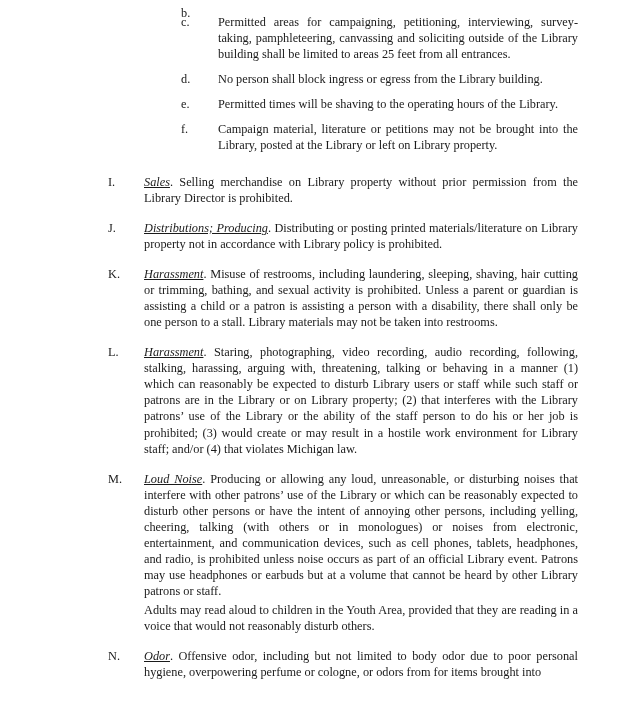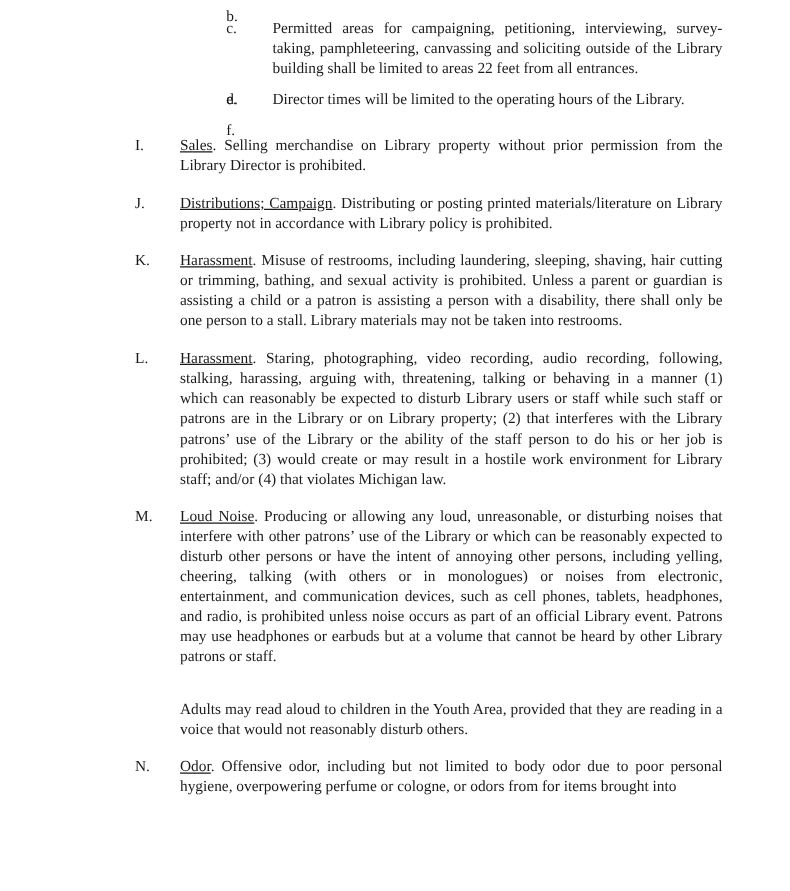--- a/index.html
+++ b/index.html
@@ -60,64 +60,67 @@
   .main-item .marker {
     position: absolute;
     left: 108px;
     top: 0;
     width: 26px;
     text-align: left;
     font-size: 12.3px;
   }
   .main-item .term {
     text-decoration: underline;
+    font-style: italic;
   }
   .para-extra {
-    margin-top: 26px;
+    margin-top: 3px;
   }
   .spacer-after-f { height: 11px; }
 </style>
 </head>
 <body>
 
 <div class="page">
   <div class="content">
 
     <div class="sub-item">
       <span class="marker">b.</span>
     </div>
 
     <div class="sub-item">
       <span class="marker">c.</span>
-      <span>Permitted areas for campaigning, petitioning, interviewing, survey-taking, pamphleteering, canvassing and soliciting outside of the Library building shall be limited to areas 22 feet from all entrances.</span>
+      <span>Permitted areas for campaigning, petitioning, interviewing, survey-taking, pamphleteering, canvassing and soliciting outside of the Library building shall be limited to areas 25 feet from all entrances.</span>
     </div>
 
     <div class="sub-item">
       <span class="marker">d.</span>
+      <span>No person shall block ingress or egress from the Library building.</span>
     </div>
 
     <div class="sub-item">
       <span class="marker">e.</span>
-      <span>Director times will be limited to the operating hours of the Library.</span>
+      <span>Permitted times will be shaving to the operating hours of the Library.</span>
     </div>
 
     <div class="sub-item">
       <span class="marker">f.</span>
+      <span>Campaign material, literature or petitions may not be brought into the Library, posted at the Library or left on Library property.</span>
     </div>
 
     <div class="spacer-after-f"></div>
 
     <div class="main-item">
       <span class="marker">I.</span>
       <span class="term">Sales</span><span>.  Selling merchandise on Library property without prior permission from the Library Director is prohibited.</span>
     </div>
 
     <div class="main-item">
       <span class="marker">J.</span>
-      <span class="term">Distributions; Campaign</span><span>.   Distributing or posting printed materials/literature on Library property not in accordance with Library policy is prohibited.</span>
+      <span class="term">Distributions; Producing</span><span>.   Distributing or posting printed materials/literature on Library property not in accordance with Library policy is prohibited.</span>
     </div>
 
     <div class="main-item">
       <span class="marker">K.</span>
       <span class="term">Harassment</span><span>.  Misuse of restrooms, including laundering, sleeping, shaving, hair cutting or trimming, bathing, and sexual activity is prohibited.  Unless a parent or guardian is assisting a child or a patron is assisting a person with a disability, there shall only be one person to a stall.    Library materials may not be taken into restrooms.</span>
     </div>
 
     <div class="main-item">
       <span class="marker">L.</span>
       <span class="term">Harassment</span><span>.  Staring, photographing, video recording, audio recording, following, stalking, harassing, arguing with, threatening, talking or behaving in a manner (1) which can reasonably be expected to disturb Library users or staff while such staff or patrons are in the Library or on Library property; (2) that interferes with the Library patrons’ use of the Library or the ability of the staff person to do his or her job is prohibited; (3) would create or may result in a hostile work environment for Library staff; and/or (4) that violates Michigan law.</span>

